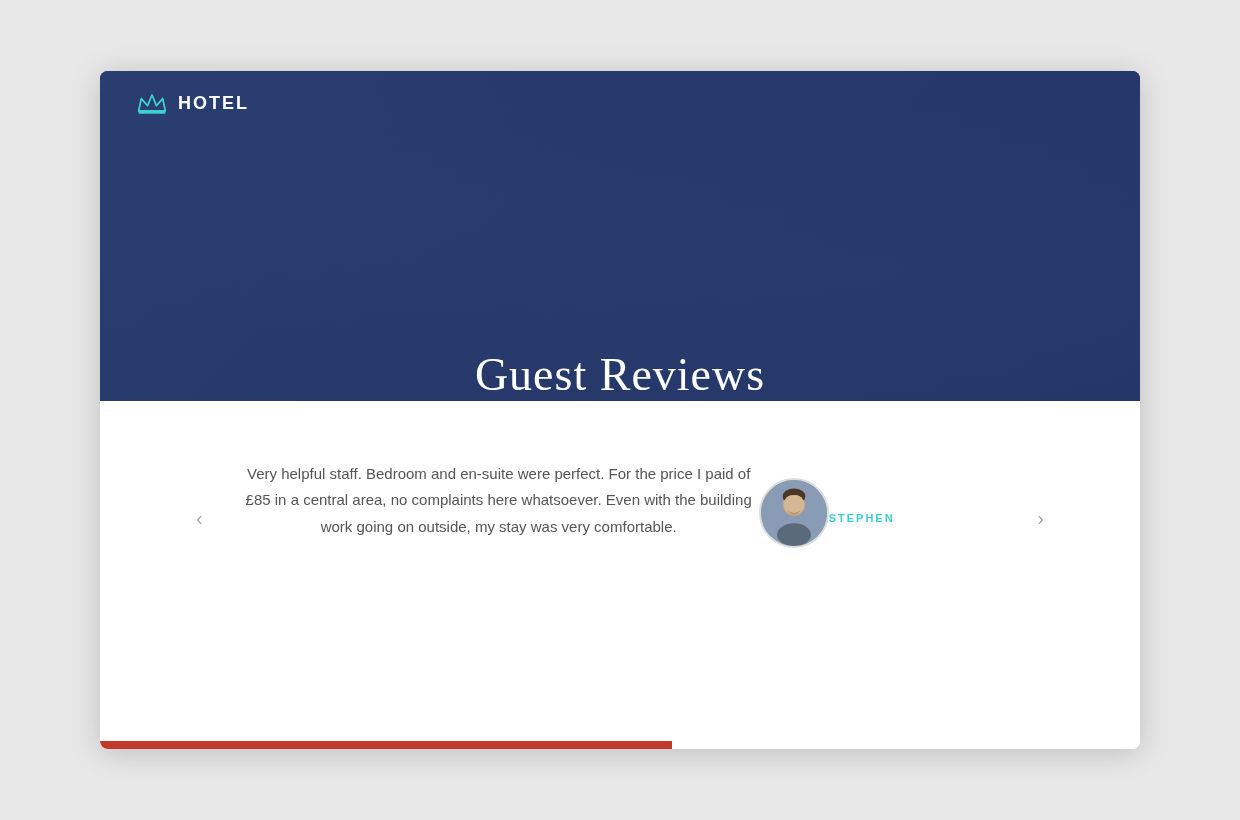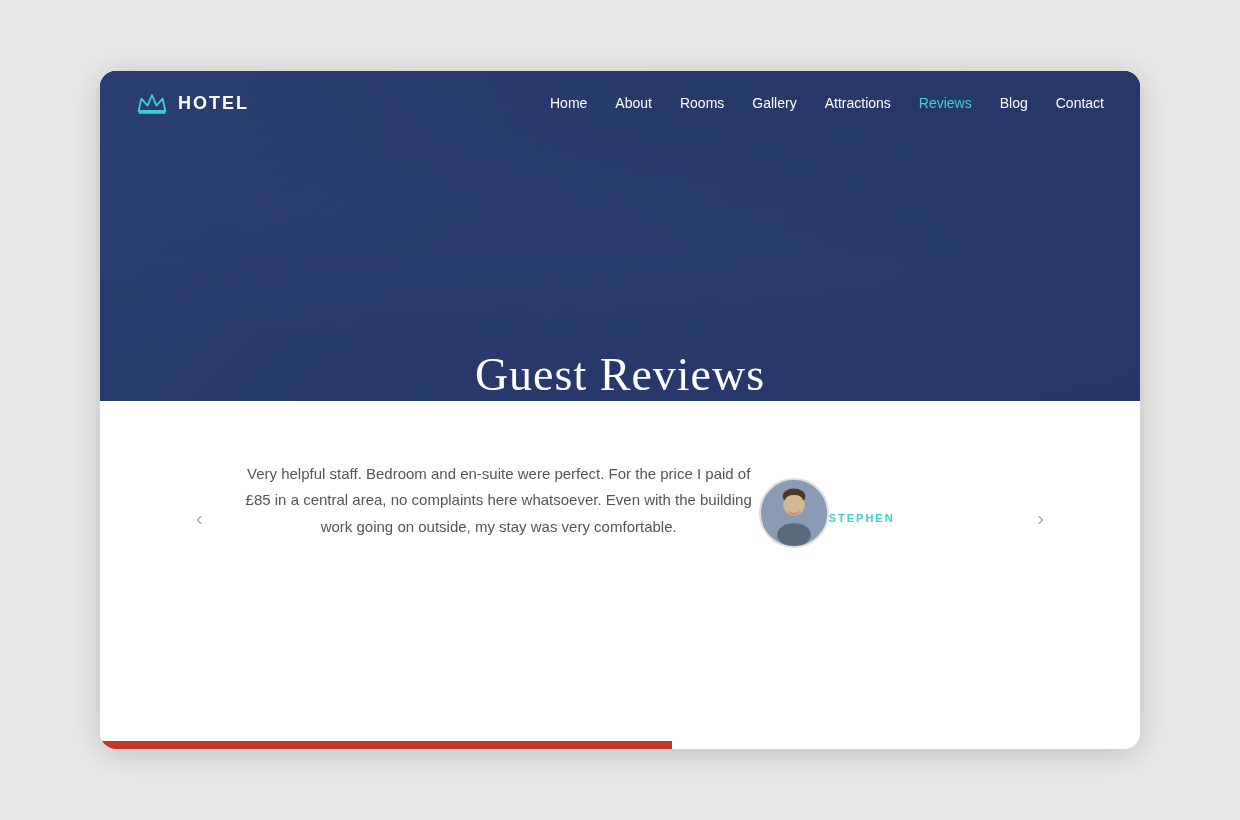--- a/index.html
+++ b/index.html
@@ -10,21 +10,21 @@
       display: flex;
       justify-content: center;
       align-items: center;
       min-height: 100vh;
       padding: 40px 20px;
     }
 
     .browser-window {
       width: 1040px;
       background: #fff;
-      border-radius: 16px;
+      border-radius: 8px;
       overflow: hidden;
       box-shadow: 0 4px 30px rgba(0,0,0,0.18);
     }
 
     
     .navbar {
       position: absolute;
       top: 0;
       left: 0;
       right: 0;
@@ -220,30 +220,20 @@
     <nav class="navbar">
       <div class="logo-area">
 
         <svg class="logo-icon" viewBox="0 0 36 30" fill="none" xmlns="http://www.w3.org/2000/svg">
           <path d="M3 24 L6 10 L13 18 L18 6 L23 18 L30 10 L33 24 Z" stroke="#3ecfcf" stroke-width="2" fill="none" stroke-linejoin="round"></path>
           <line x1="3" y1="26" x2="33" y2="26" stroke="#3ecfcf" stroke-width="2"></line>
         </svg>
         <span class="logo-text">HOTEL</span>
       </div>
 
-      <ul class="nav-links">
-        <li><a href="#">Home</a></li>
-        <li><a href="#">About</a></li>
-        <li><a href="#">Rooms</a></li>
-        <li><a href="#">Gallery</a></li>
-        <li><a href="#">Attractions</a></li>
-        <li><a href="#" class="active">Reviews</a></li>
-        <li><a href="#">Blog</a></li>
-        <li><a href="#">Contact</a></li>
-      </ul>
     </nav>
 
     <div class="hero-title-wrap">
       <h1 class="hero-title">Guest Reviews</h1>
     </div>
   </div>
 
   <div class="reviews-section">
     <div class="review-carousel">
 

